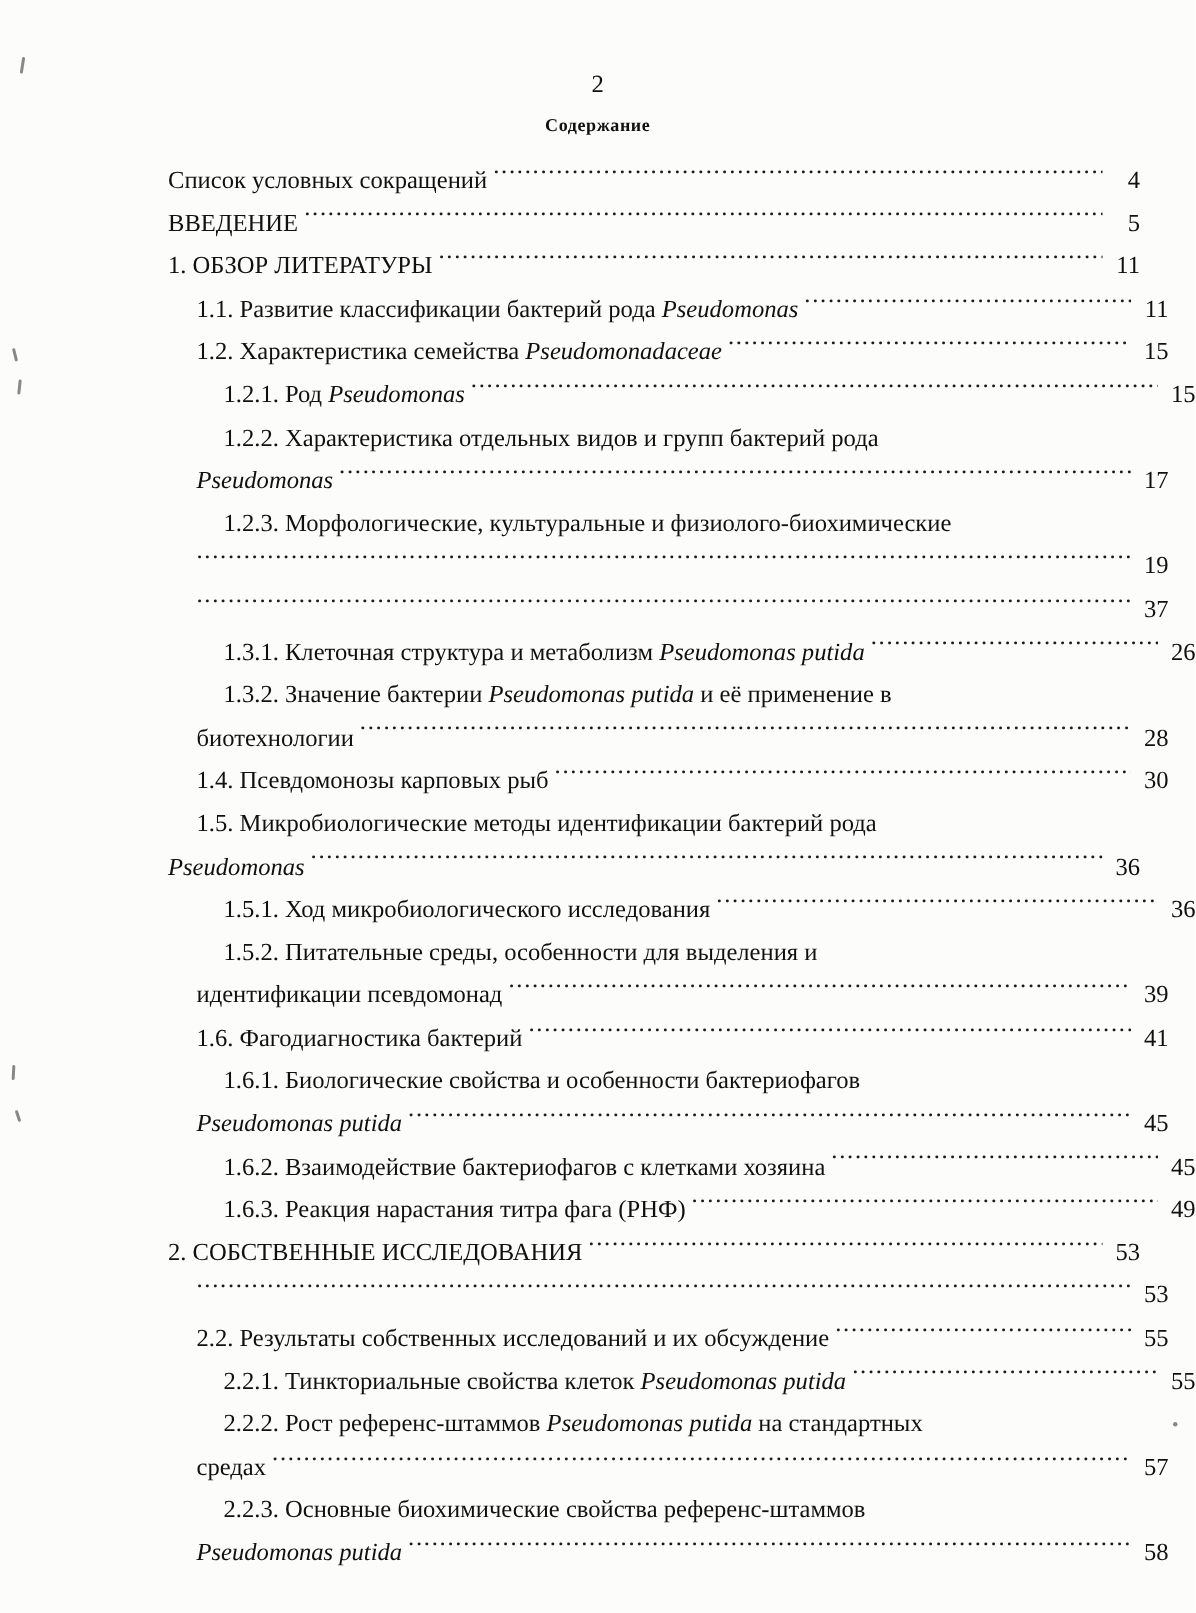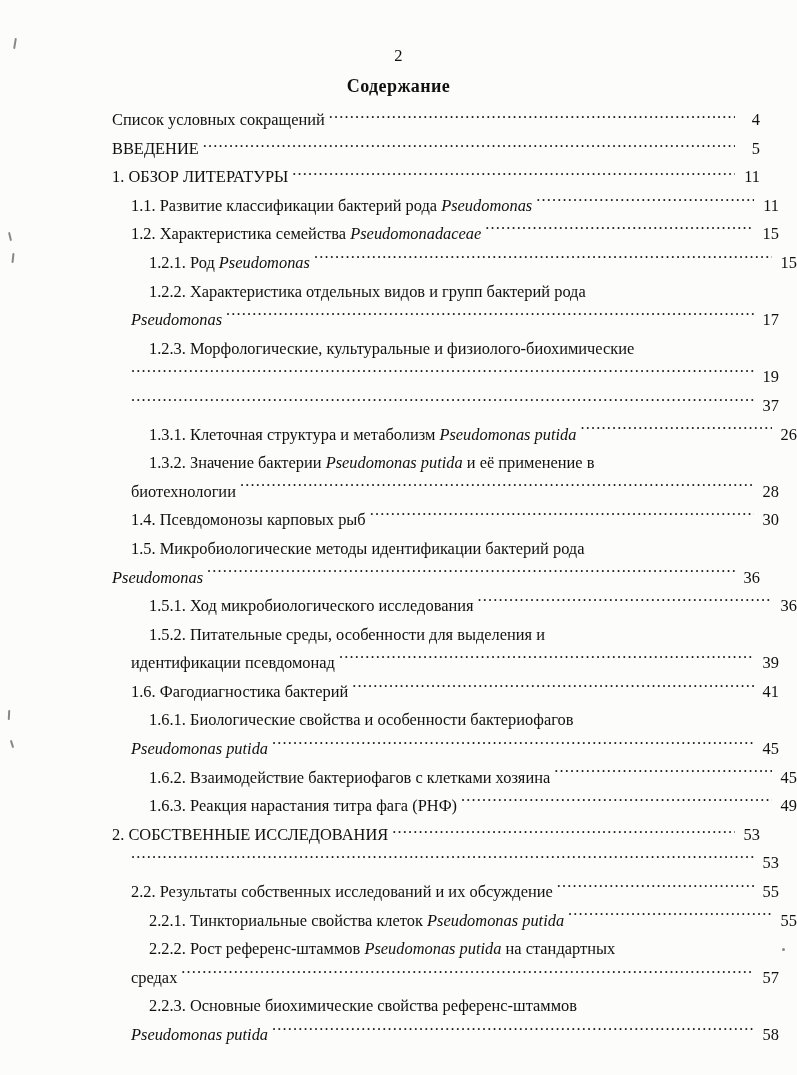--- a/index.html
+++ b/index.html
@@ -34,21 +34,21 @@
     text-align: center;
     font-size: 16.5px;
     letter-spacing: 0.2px;
   }
   .doc-heading {
     position: absolute;
     top: 76px;
     left: 0;
     width: 797px;
     text-align: center;
-    font-size: 18px;
+    font-size: 12px;
     font-weight: bold;
     letter-spacing: 0.4px;
   }
 
   
   #toc {
     position: absolute;
     top: 106px;
     left: 112px;
     width: 648px;
@@ -58,21 +58,21 @@
     display: flex;
     align-items: baseline;
     width: 100%;
     height: 28.6px;
     font-size: 16.4px;
     line-height: 28.6px;
     white-space: nowrap;
   }
 
   
-  .lvl0 { padding-left: 0px; align-items: center; }
+  .lvl0 { padding-left: 0px; }
   .lvl1 { padding-left: 19px; }
   .lvl2 { padding-left: 37px; }
   
   .cont0 { padding-left: 0px; }
   .cont1 { padding-left: 19px; }
 
   .toc-text {
     flex: 0 0 auto;
     padding-right: 4px;
   }

